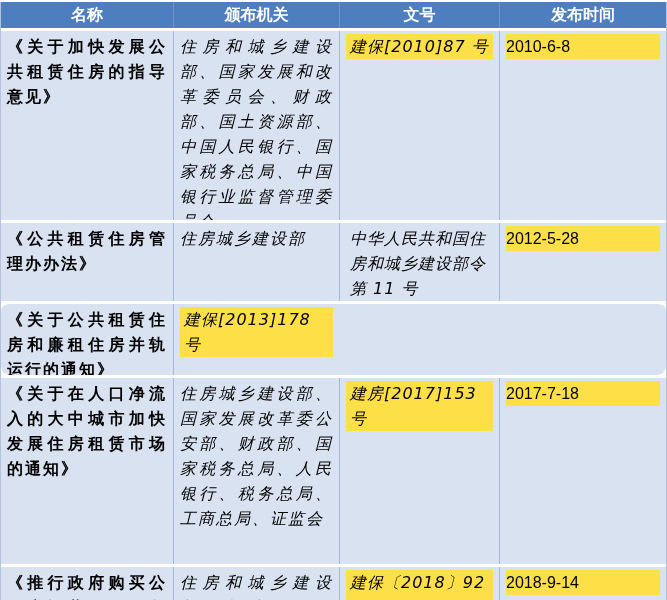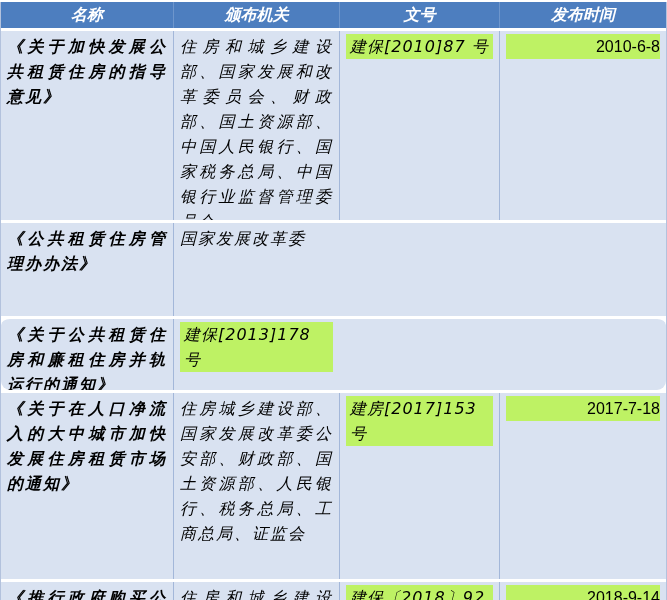--- a/index.html
+++ b/index.html
@@ -20,60 +20,60 @@
 
   .row {
     display:grid;
     grid-template-columns:172px 166px 160px 167px;
     overflow:hidden;
   }
 
   
   .row.header { height:26px; background:#4d7ebf; }
   .row.header .cell {
-    color:#ffffff; font-weight:bold; font-style:italic;
+    color:#ffffff; font-weight:bold; 
     font-size:16px; line-height:25px; text-align:center;
     border-left:1px solid #6e96cc;
     overflow:hidden;
   }
   .row.header .cell:first-child { border-left:none; }
 
   
   .row.body { background:#d9e2f1; border-top:3px solid #ffffff; }
   .row.body .cell {
     font-size:16px; line-height:25px; padding:3px 6px 0 6px;
     overflow:hidden;
   }
   .row.body .cell + .cell { border-left:1px solid #a3b7d9; }
 
   .r1 { height:192px; }
-  .r2 { height:96px;  }
+  .r2 { height:81px;  }
   .r3 { height:74px;border-radius:9px;  }
   .r4 { height:189px; }
   .r5 { height:58px;  }
 
   .cell.name {
-    font-weight:bold; font-style:italic;
+    font-weight:bold; 
     text-align:justify; text-justify:inter-character;
     letter-spacing:2px;
   }
   .cell.org {
     font-style:italic;
     text-align:justify; text-justify:inter-character;
     letter-spacing:2px;
   }
   .cell.doc { padding:3px 0 0 0; font-style:italic; letter-spacing:1px; }
   .cell.doc .line { display:block; padding:0 4px; }
   .cell.date {
     padding:3px 0 0 0; font-style:normal;
     font-family:"Liberation Sans", sans-serif; font-size:15px;
   }
-  .cell.date .line { display:block; text-align:right; }
+  .cell.date .line { display:block; text-align:left; }
 
-  .band { background:#bef264; }
+  .band { background:#fde047; }
 </style>
 </head>
 <body>
 
 <div class="page">
   <div class="table">
 
     <div class="row header">
       <div class="cell">名称</div>
       <div class="cell">颁布机关</div>
@@ -87,33 +87,39 @@
       <div class="cell doc">
           <span class="line band">建保[2010]87 号</span>
         </div>
       <div class="cell date">
           <span class="line band">2010-6-8</span>
         </div>
     </div>
 
     <div class="row body r2">
       <div class="cell name">《公共租赁住房管理办办法》</div>
-      <div class="cell org">国家发展改革委</div>
+      <div class="cell org">住房城乡建设部</div>
+      <div class="cell doc">
+          <span class="line">中华人民共和国住房和城乡建设部令第 11 号</span>
+        </div>
+      <div class="cell date">
+          <span class="line band">2012-5-28</span>
+        </div>
     </div>
 
     <div class="row body r3">
       <div class="cell name">《关于公共租赁住房和廉租住房并轨运行的通知》</div>
       <div class="cell doc">
           <span class="line band">建保[2013]178 号</span>
         </div>
     </div>
 
     <div class="row body r4">
       <div class="cell name">《关于在人口净流入的大中城市加快发展住房租赁市场的通知》</div>
-      <div class="cell org">住房城乡建设部、国家发展改革委公安部、财政部、国土资源部、人民银行、税务总局、工商总局、证监会</div>
+      <div class="cell org">住房城乡建设部、国家发展改革委公安部、财政部、国家税务总局、人民银行、税务总局、工商总局、证监会</div>
       <div class="cell doc">
           <span class="line band">建房[2017]153 号</span>
         </div>
       <div class="cell date">
           <span class="line band">2017-7-18</span>
         </div>
     </div>
 
     <div class="row body r5">
       <div class="cell name">《推行政府购买公租房运营管理服务的试点方案》</div>

